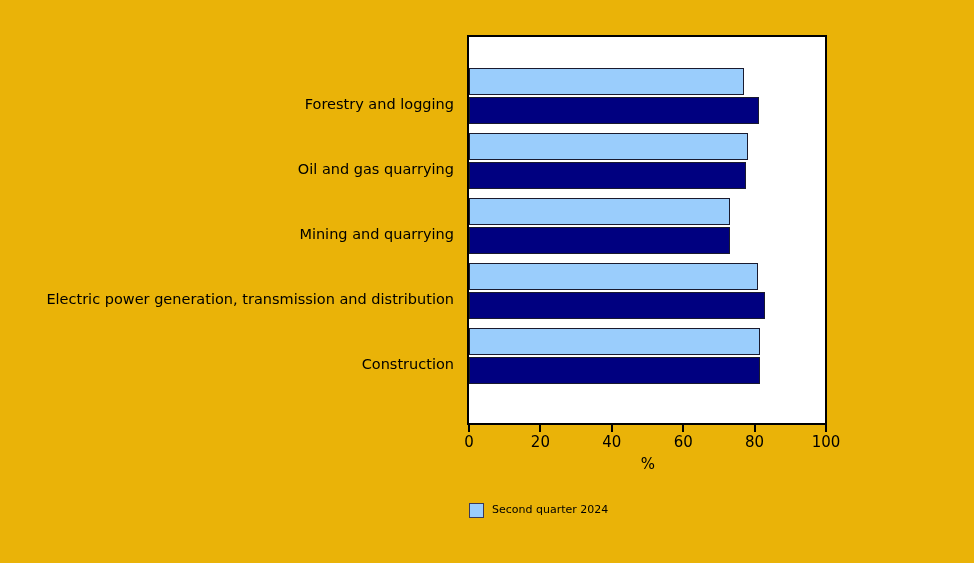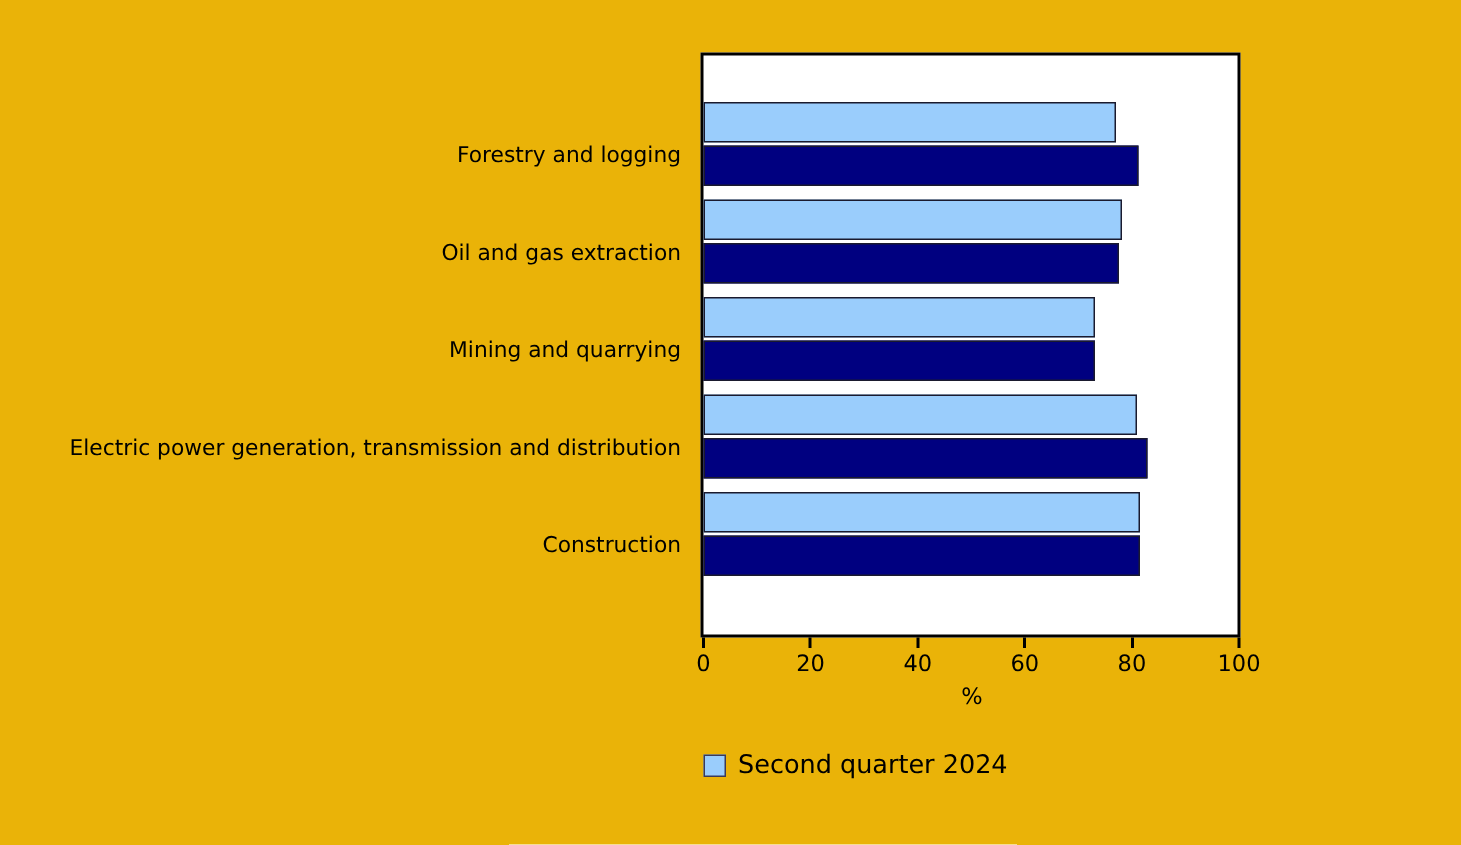--- a/index.html
+++ b/index.html
@@ -114,34 +114,34 @@
   }
   .legend-swatch {
     width: 15px;
     height: 15px;
     box-sizing: border-box;
     border: 1.5px solid #3a3a5a;
     margin-right: 8px;
     flex: 0 0 auto;
   }
   .legend-text {
-    font-size: 17px;
+    font-size: 11px;
     line-height: 18px;
     color: #000000;
     white-space: nowrap;
   }
 </style>
 </head>
 <body>
 
 <div id="page">
 
   <div id="category-axis">
     <div class="cat-label" style="top:60px; width:454px;">Forestry and logging</div>
-    <div class="cat-label" style="top:125px; width:454px;">Oil and gas extraction</div>
+    <div class="cat-label" style="top:125px; width:454px;">Oil and gas quarrying</div>
     <div class="cat-label" style="top:255px; width:454px;">Electric power generation, transmission and distribution</div>
     <div class="cat-label" style="top:190px; width:454px;">Mining and quarrying</div>
     <div class="cat-label" style="top:320px; width:454px;">Construction</div>
   </div>
 
   <div id="plot-frame"></div>
 
   <div id="plot-area">
     <div class="bar q2" style="top: 31px; width: 275.247px; background: rgb(154, 205, 252);"></div>
     <div class="bar q3" style="top: 60px; width: 289.527px; background: rgb(0, 0, 128);"></div>

